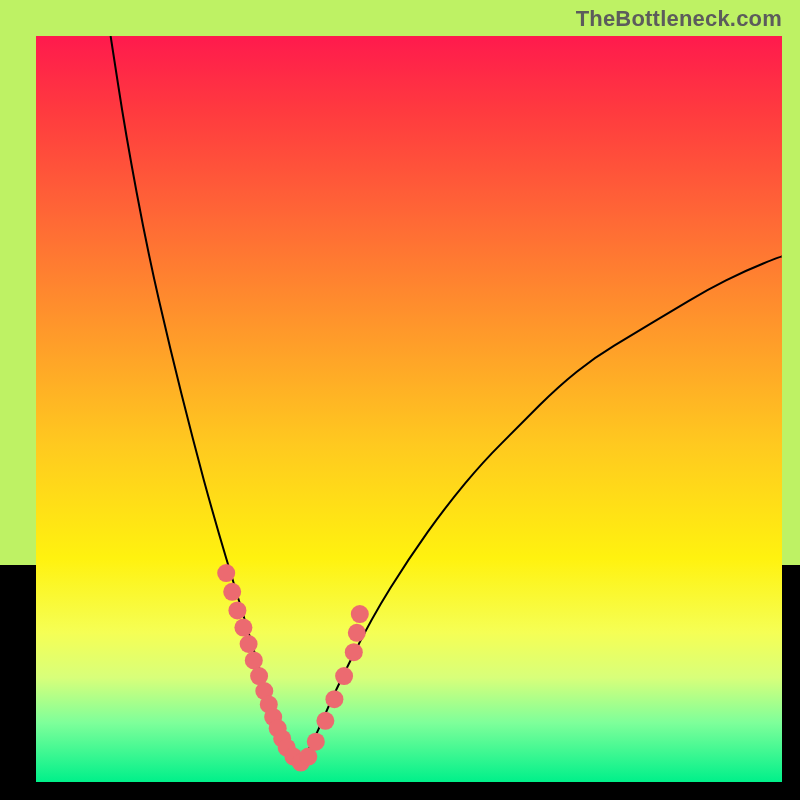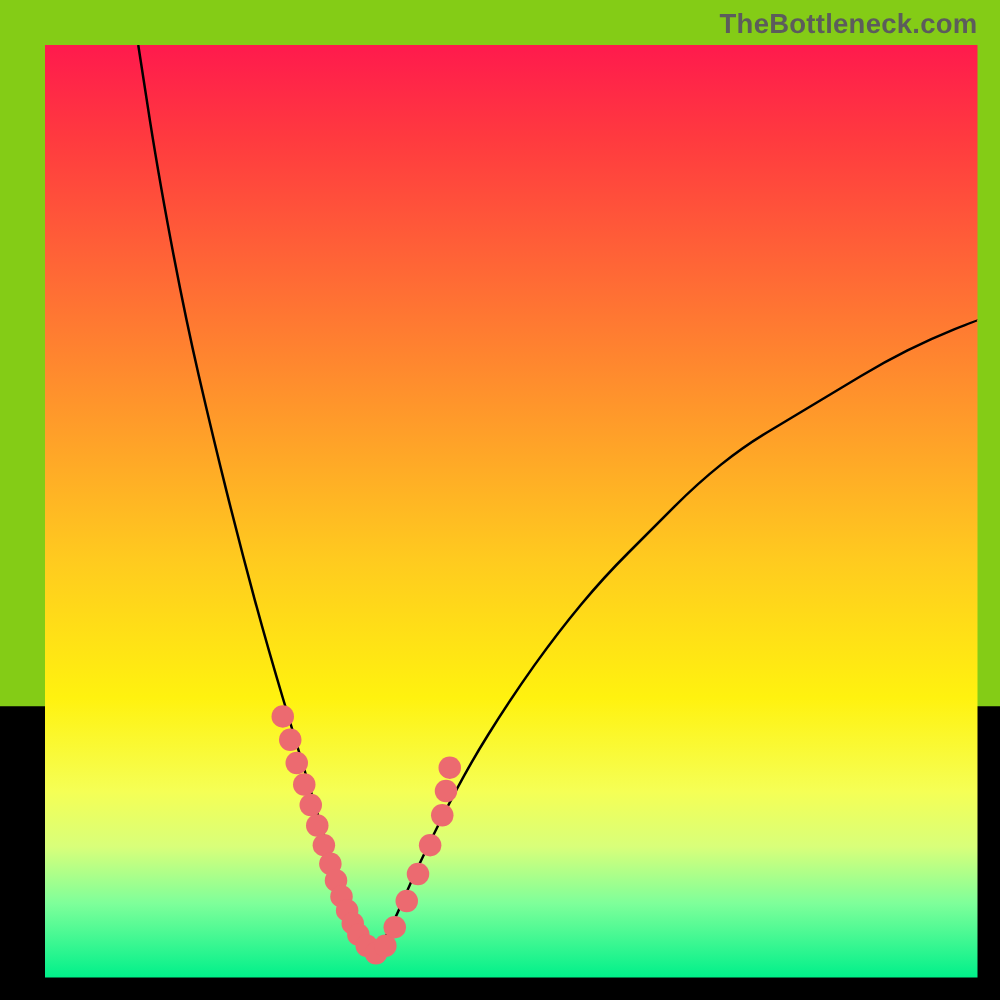--- a/index.html
+++ b/index.html
@@ -8,21 +8,21 @@
     width: 800px;
     height: 800px;
     background: #000;
     font-family: Arial, Helvetica, sans-serif;
     overflow: hidden;
   }
   .stage {
     position: relative;
     width: 800px;
     height: 565px;
-    background: #84cc16;
+    background: #bef264;
   }
   .watermark {
     position: absolute;
     top: 6px;
     right: 18px;
     color: #5c5c5c;
     font-size: 22px;
     font-weight: 600;
     letter-spacing: 0.2px;
     z-index: 30;

